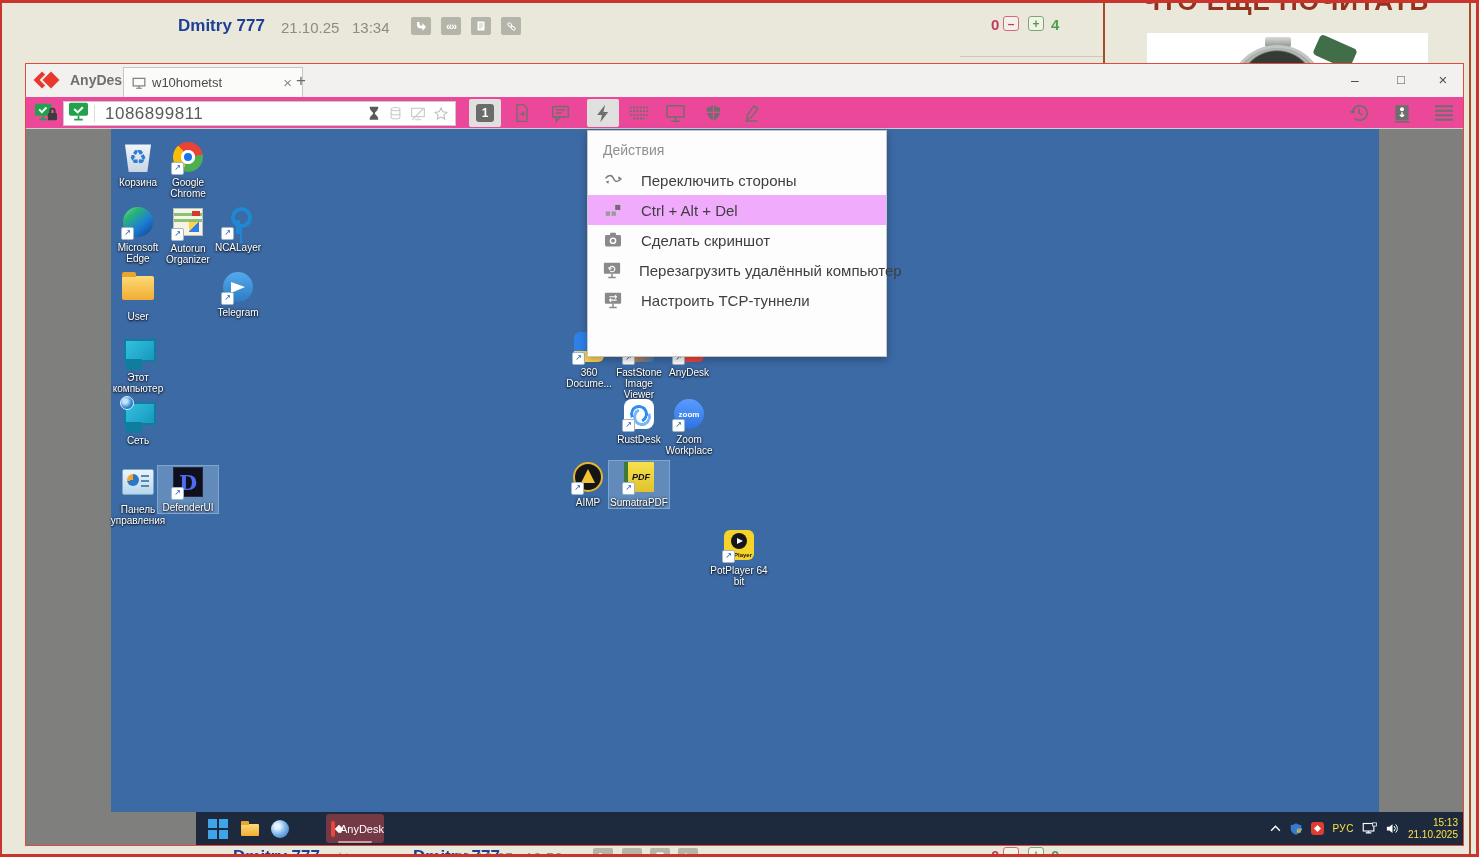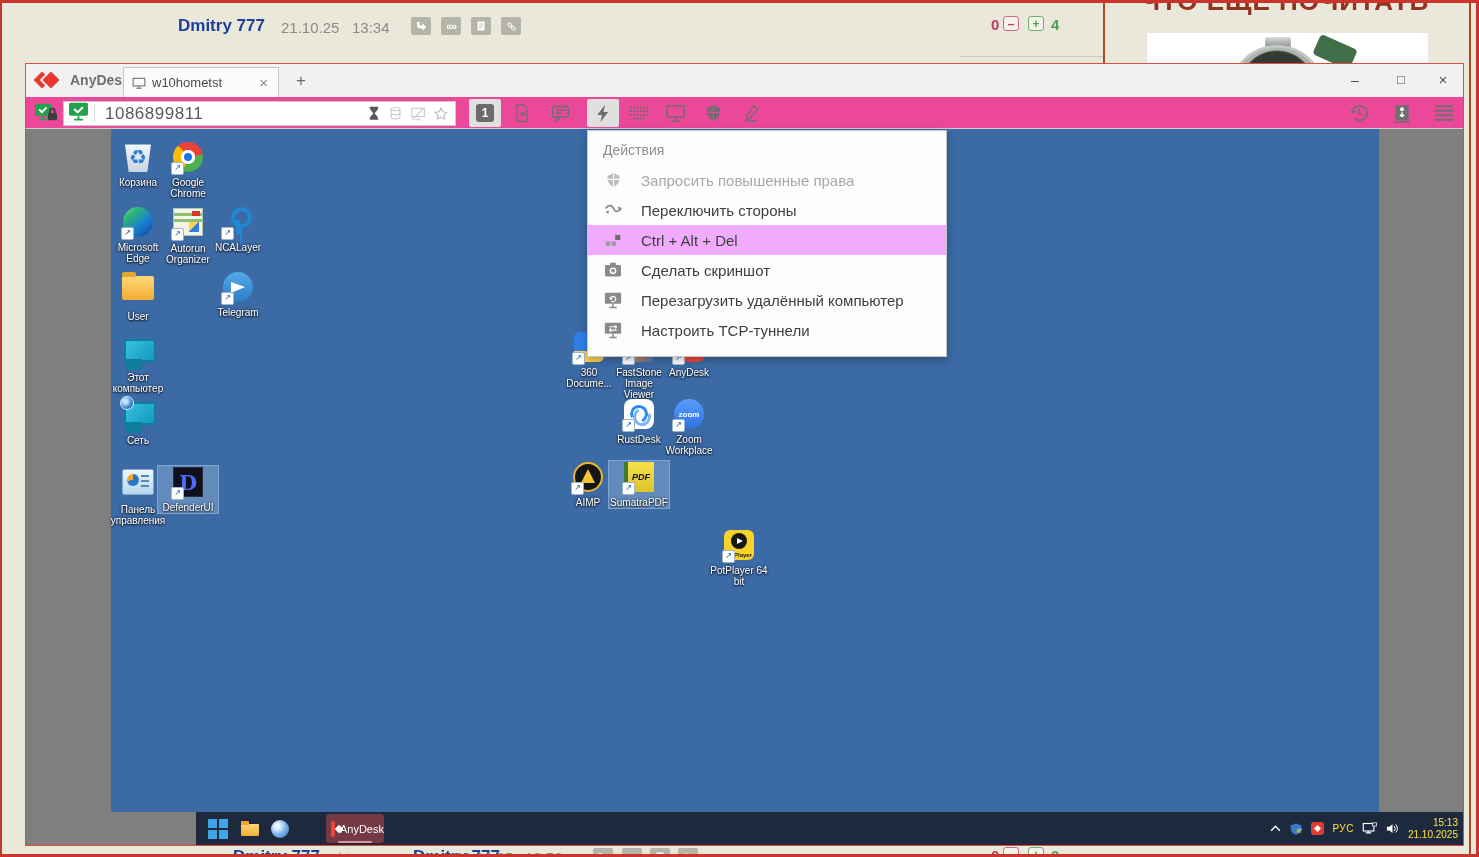--- a/index.html
+++ b/index.html
@@ -47,21 +47,21 @@
   .adwin{position:absolute;left:25px;top:63px;width:1439px;height:783px;background:#f2f1ef;
         border:1px solid #dd4b41;z-index:10;}
 
   
   .titlebar{position:absolute;left:0;top:0;width:100%;height:33px;background:#f2f1ef;}
   .ad-logo{position:absolute;left:10px;top:8px;width:26px;height:17px;}
   .ad-diamond{position:absolute;width:12px;height:12px;background:#e8382e;transform:rotate(45deg);top:2px;}
   .ad-d1{left:0;}
   .ad-d2{left:9px;box-shadow:0 0 0 2px #f2f1ef;}
   .ad-brand{position:absolute;left:44px;top:8px;font-size:14px;font-weight:bold;color:#6f6f6f;}
-  .tab{position:absolute;left:97px;top:3px;width:156px;height:30px;background:#fbfbfa;
+  .tab{position:absolute;left:97px;top:3px;width:180px;height:30px;background:#fbfbfa;
         border:1px solid #c6c6c4;border-bottom:none;display:flex;align-items:center;padding:8px 8px;cursor:pointer;}
   .tab-label{font-size:13px;color:#4a4a4a;margin-left:6px;flex:1;white-space:nowrap;overflow:hidden;}
   .tab-close{color:#8a8a8a;font-size:15px;cursor:pointer;padding:0 2px;}
   .newtab{position:absolute;left:263px;top:5px;width:24px;height:24px;font-size:17px;color:#6a6a6a;
         text-align:center;line-height:24px;cursor:pointer;}
   .wctrl{position:absolute;top:0;width:28px;height:32px;text-align:center;line-height:32px;
         font-size:14px;color:#4f4f4f;cursor:pointer;}
   .wc-min{left:1315px;}
   .wc-max{left:1361px;font-size:13px;}
   .wc-close{left:1403px;font-size:15px;}
@@ -153,21 +153,21 @@
   .v-sumatra{width:30px;height:30px;margin:1px auto 11px;background:linear-gradient(#f7e14c,#dfc22e);
         border-left:4px solid #3d7a35;color:#111;font-size:9px;font-weight:bold;font-style:italic;
         display:flex;align-items:center;justify-content:center;}
   .v-potplayer{width:30px;height:30px;margin:1px auto 0;border-radius:6px;background:#f5d329;position:relative;}
   .v-potplayer::before{content:"";position:absolute;left:7px;top:3px;width:16px;height:16px;border-radius:50%;background:#161616;}
   .v-potplayer::after{content:"";position:absolute;left:13px;top:8px;width:0;height:0;
         border-left:6px solid #fff;border-top:3px solid transparent;border-bottom:3px solid transparent;}
   .v-potplayer .ptxt{position:absolute;right:2px;bottom:2px;font-size:6px;font-weight:bold;color:#161616;}
 
   
-  .amenu{position:absolute;left:561px;top:66px;width:360px;height:227px;background:#fdfdfd;
+  .amenu{position:absolute;left:561px;top:66px;width:300px;height:227px;background:#fdfdfd;
         border:1px solid #c6c6c6;box-shadow:0 3px 8px rgba(0,0,0,.28);z-index:40;}
   .amenu-header{padding:11px 0 7px 15px;font-size:14px;color:#8f8f8f;}
   .amenu-item{height:30px;display:flex;align-items:center;padding-left:15px;cursor:pointer;}
   .amenu-item .mico{width:20px;height:20px;display:flex;align-items:center;justify-content:center;}
   .amenu-item .mlbl{margin-left:18px;font-size:15px;color:#3f3f3f;white-space:nowrap;}
   .amenu-item.disabled .mlbl{color:#a8a8a8;}
   .amenu-item.hl{background:#f0abfc;}
 
   
   .rtaskbar{position:absolute;left:85px;top:683px;width:1268px;height:33px;background:#1d2a3d;}
@@ -541,28 +541,20 @@
             <div>21.10.2025</div>
           </span>
         </div>
       </div>
     </div>
   </div>
 
   <div class="amenu">
     <div class="amenu-header">Действия</div>
 
-    <div class="amenu-item disabled">
-      <span class="mico">
-        <svg width="17" height="18" viewBox="0 0 24 24" fill="#bdbdbd">
-            <path d="M11.2 2v8.4H3.6V5.6c3-.4 5.3-1.6 7.6-3.6zM12.8 2v8.4h7.6V5.6c-3-.4-5.3-1.6-7.6-3.6zM11.2 12H3.8c.7 4.6 4.4 7.8 7.4 9.4zM12.8 12h7.4c-.7 4.6-4.4 7.8-7.4 9.4z"></path>
-          </svg>
-      </span>
-      <span class="mlbl">Запросить повышенные права</span>
-    </div>
 
     <div class="amenu-item">
       <span class="mico">
         <svg width="19" height="14" viewBox="0 0 24 16" fill="none" stroke="#7a7a7a" stroke-width="1.8">
             <path d="M2 6c3.5-5 8-5 10 0s6.5 5 10 0"></path>
             <path d="m18.5 3.2 3.5 2.6-4.2 1.6" fill="#7a7a7a" stroke="none"></path>
             <path d="m5.5 12.8-3.5-2.6 4.2-1.6" fill="#7a7a7a" stroke="none"></path>
           </svg>
       </span>
       <span class="mlbl">Переключить стороны</span>

